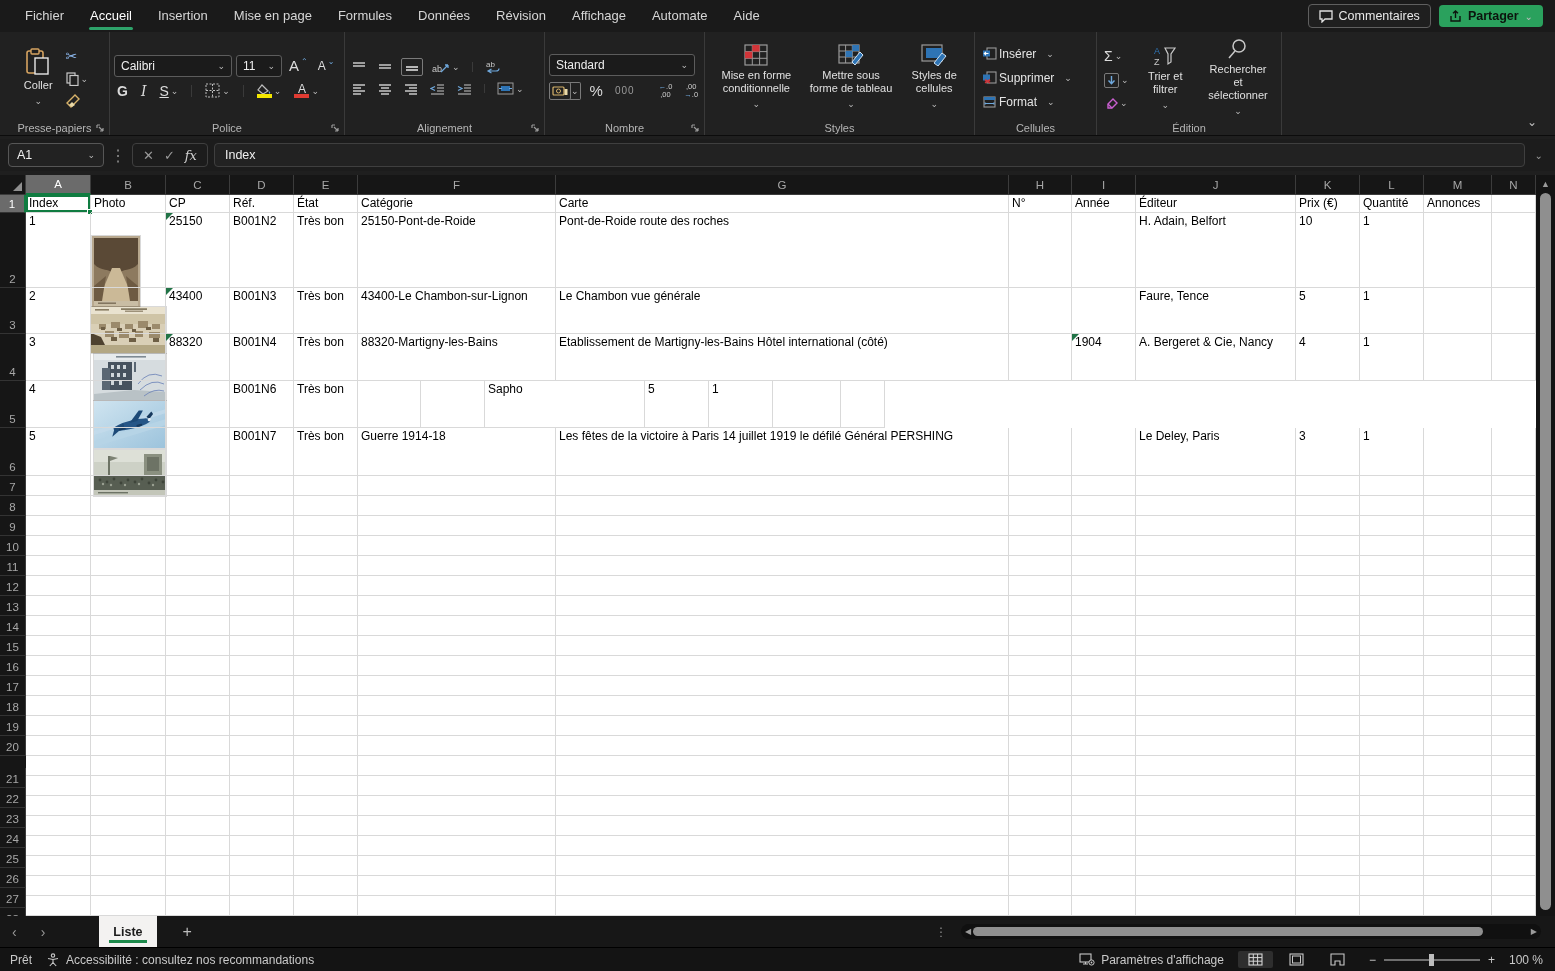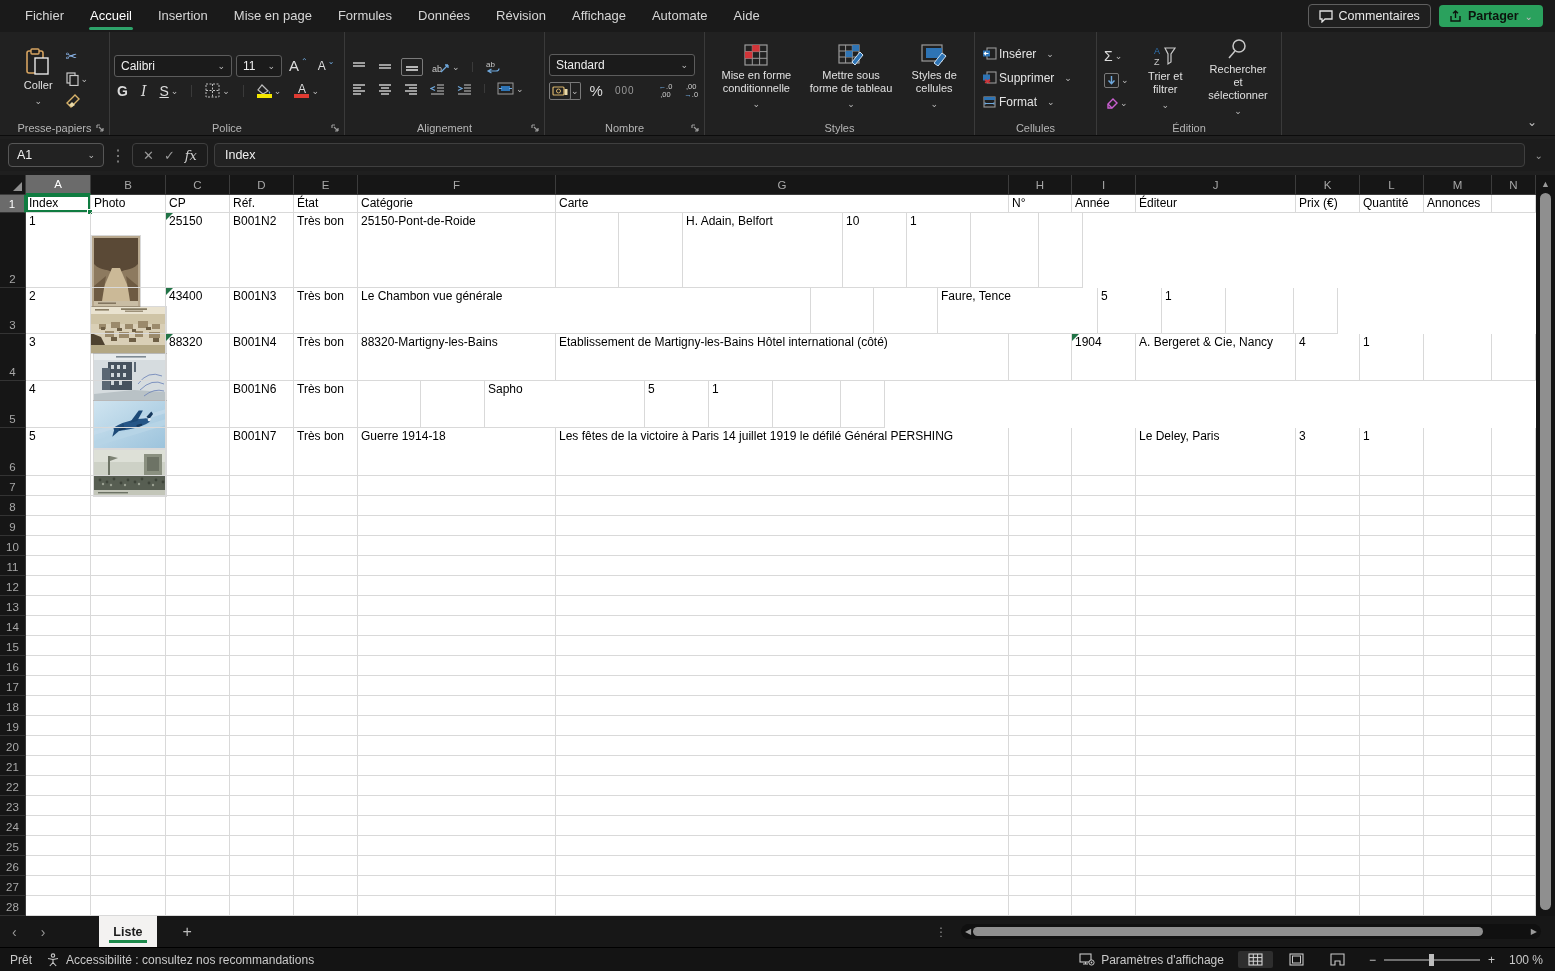--- a/index.html
+++ b/index.html
@@ -561,21 +561,21 @@
           <div class="row-h" style="height: 20px;">11</div>
           <div class="row-h" style="height: 20px;">12</div>
           <div class="row-h" style="height: 20px;">13</div>
           <div class="row-h" style="height: 20px;">14</div>
           <div class="row-h" style="height: 20px;">15</div>
           <div class="row-h" style="height: 20px;">16</div>
           <div class="row-h" style="height: 20px;">17</div>
           <div class="row-h" style="height: 20px;">18</div>
           <div class="row-h" style="height: 20px;">19</div>
           <div class="row-h" style="height: 20px;">20</div>
-          <div class="row-h" style="height: 20px;">21</div>
+          <div class="row-h" style="height: 20px; margin-top: 12px;">21</div>
           <div class="row-h" style="height: 20px;">22</div>
           <div class="row-h" style="height: 20px;">23</div>
           <div class="row-h" style="height: 20px;">24</div>
           <div class="row-h" style="height: 20px;">25</div>
           <div class="row-h" style="height: 20px;">26</div>
           <div class="row-h" style="height: 20px;">27</div>
           <div class="row-h" style="height: 20px;">28</div>
         </div>
       <div class="cells" id="cells-layer">
         <div class="photos-layer">
@@ -758,20 +758,23 @@
             </div>
             <div class="cell" style="width: 64px;">
               <span class="ctext">B001N2</span>
             </div>
             <div class="cell" style="width: 64px;">
               <span class="ctext">Très bon</span>
             </div>
             <div class="cell" style="width: 198px;">
               <span class="ctext">25150-Pont-de-Roide</span>
             </div>
+            <div class="cell" style="width: 453px;">
+              <span class="ctext">Pont-de-Roide route des roches</span>
+            </div>
             <div class="cell" style="width: 63px;">
               <span class="ctext"></span>
             </div>
             <div class="cell" style="width: 64px;">
               <span class="ctext"></span>
             </div>
             <div class="cell" style="width: 160px;">
               <span class="ctext">H. Adain, Belfort</span>
             </div>
             <div class="cell" style="width: 64px;">
@@ -796,20 +799,23 @@
             </div>
             <div class="cell" style="width: 64px;">
               <span class="gtri"></span>
               <span class="ctext">43400</span>
             </div>
             <div class="cell" style="width: 64px;">
               <span class="ctext">B001N3</span>
             </div>
             <div class="cell" style="width: 64px;">
               <span class="ctext">Très bon</span>
+            </div>
+            <div class="cell" style="width: 198px;">
+              <span class="ctext">43400-Le Chambon-sur-Lignon</span>
             </div>
             <div class="cell" style="width: 453px; text-align: center;">
               <span class="ctext">Le Chambon vue générale</span>
             </div>
             <div class="cell" style="width: 63px;">
               <span class="ctext"></span>
             </div>
             <div class="cell" style="width: 64px;">
               <span class="ctext"></span>
             </div>

